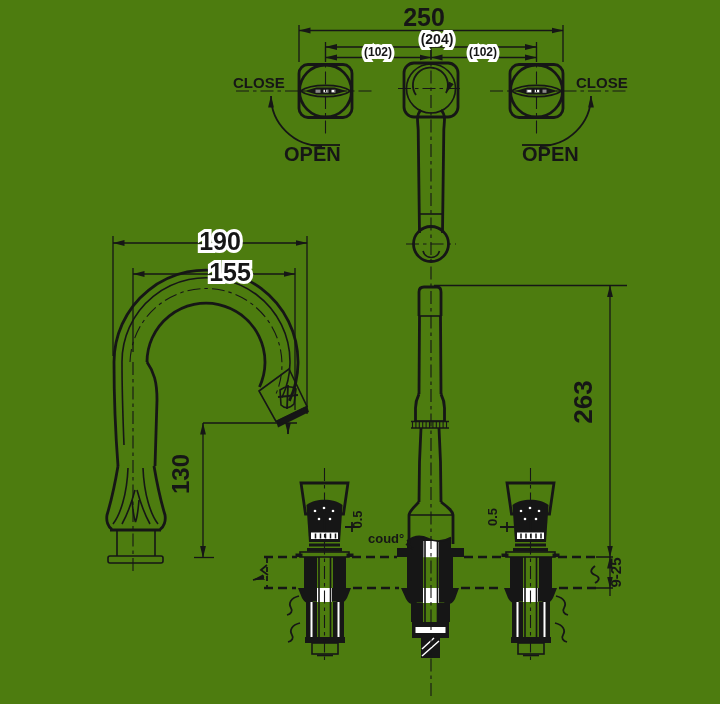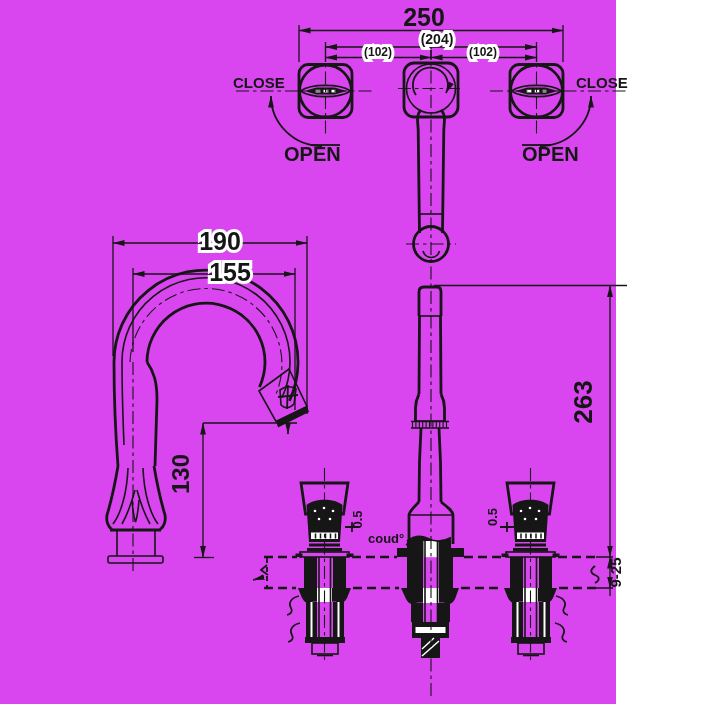--- a/index.html
+++ b/index.html
@@ -1,16 +1,16 @@
 <!DOCTYPE html>
 <html><head>
 <meta charset="utf-8">
 <style>
   html,body{margin:0;padding:0;background:#fff;width:720px;height:704px;overflow:hidden;}
-  #canvas{position:relative;width:616px;height:704px;background:#d946ef;}
+  #canvas{position:relative;width:720px;height:704px;background:#4d7c0f;}
   svg{position:absolute;left:0;top:0;}
   svg text{font-family:"Liberation Sans", sans-serif;fill:#161616;}
   .ol{fill:none;stroke:#161616;stroke-width:2.8;}
   .ol2{fill:none;stroke:#161616;stroke-width:1.6;}
   .dim{fill:none;stroke:#161616;stroke-width:1.3;}
   .dim2{fill:none;stroke:#161616;stroke-width:1.8;}
   .cl{fill:none;stroke:#161616;stroke-width:1.1;stroke-dasharray:13 4 3.5 4;}
   .deck{fill:none;stroke:#161616;stroke-width:2.4;stroke-dasharray:9 5;}
   .blk{fill:#161616;stroke:none;}
   .wht{fill:#ffffff;stroke:none;}

